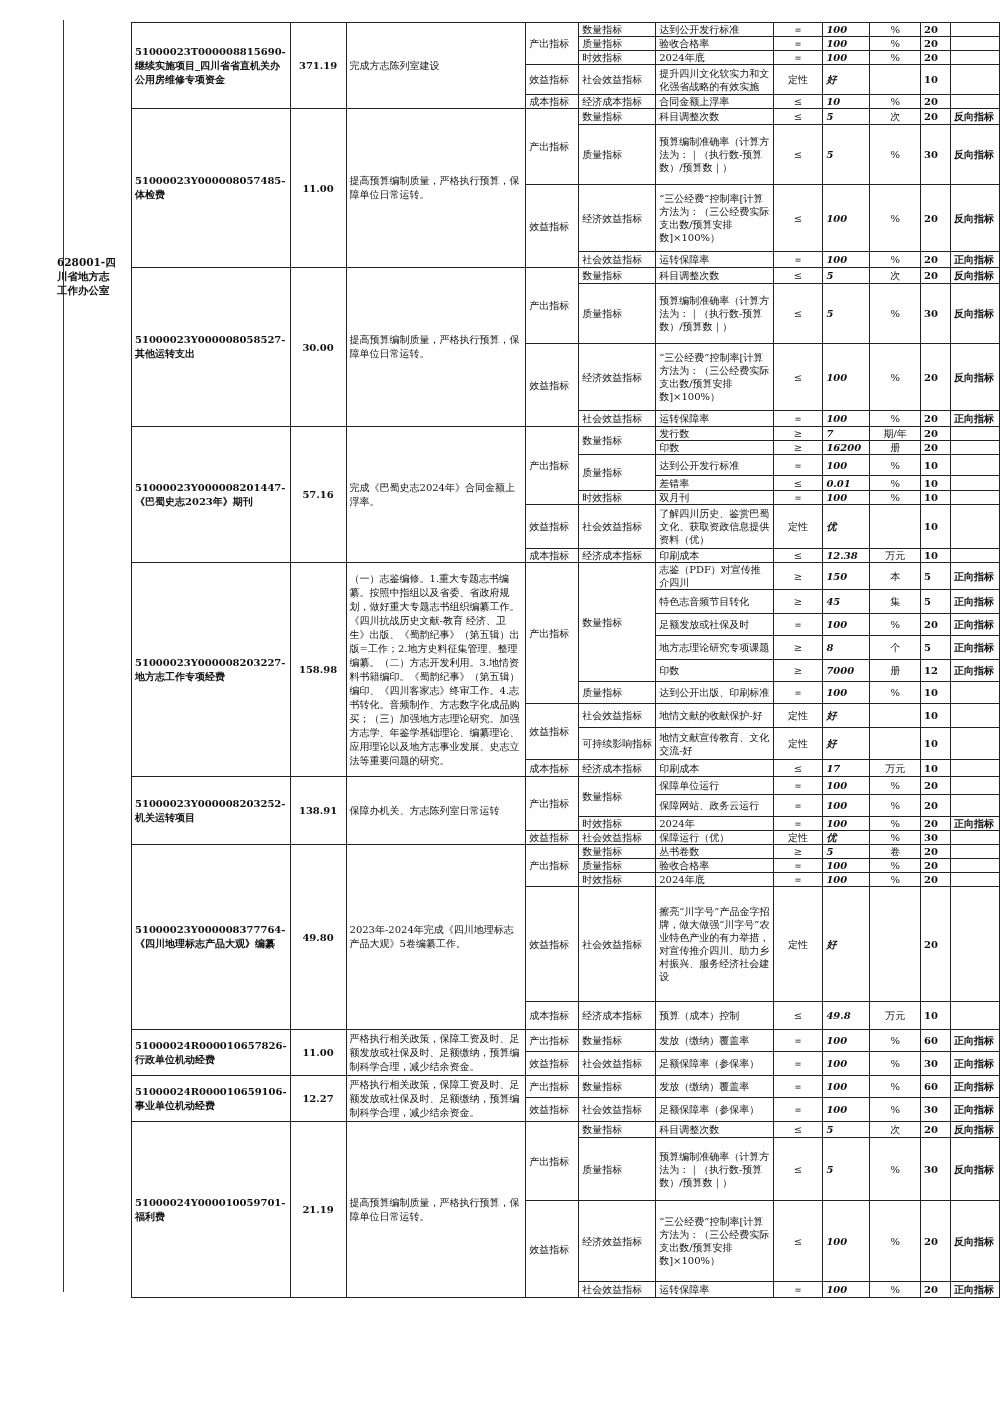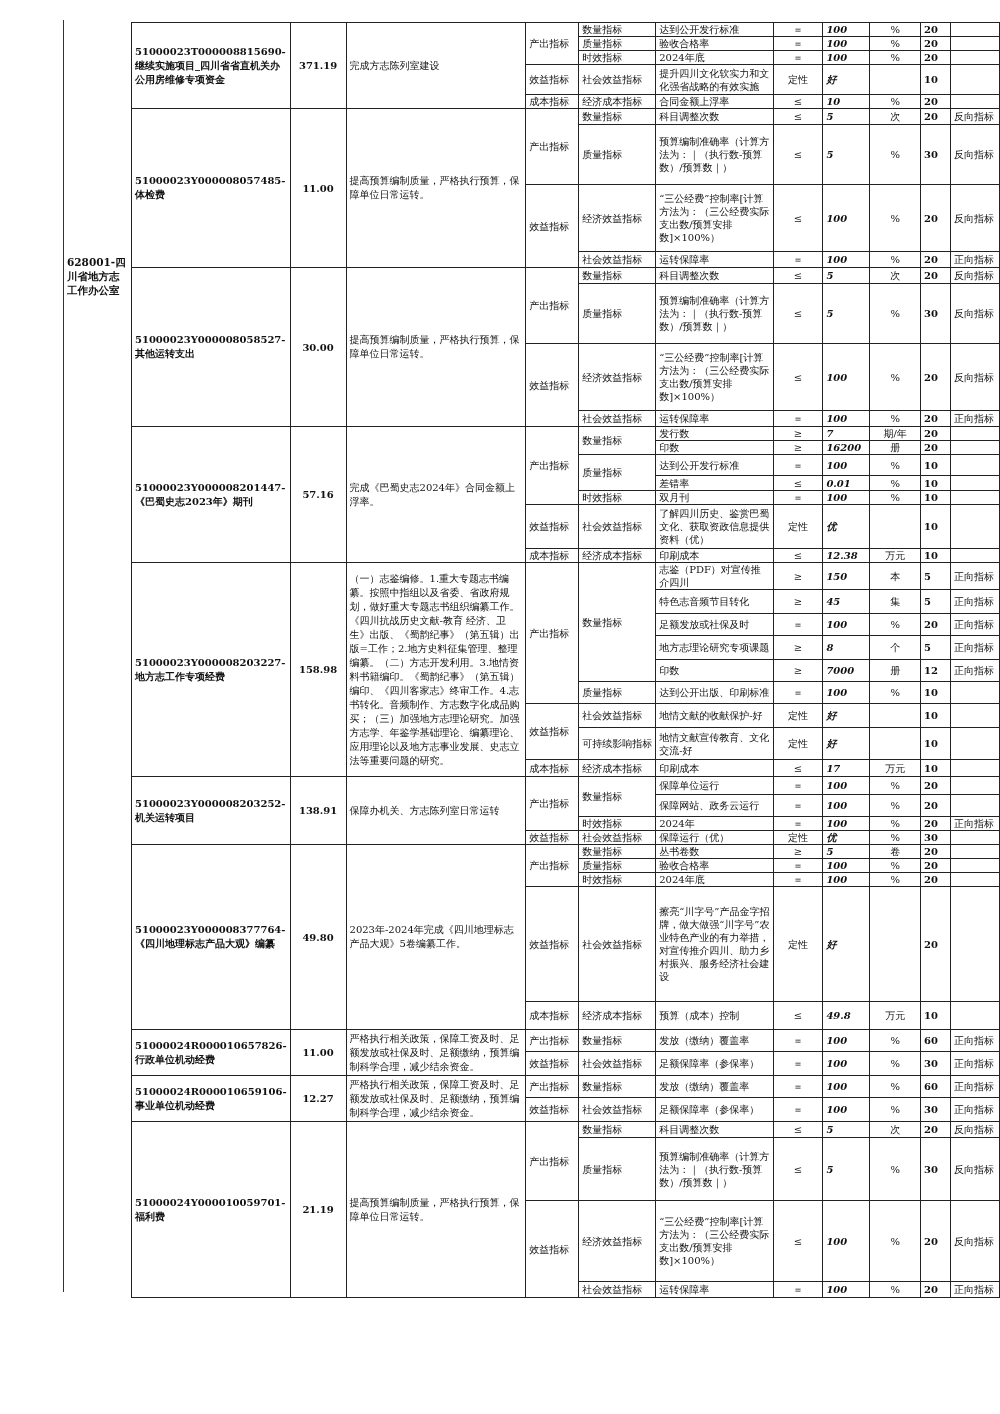--- a/index.html
+++ b/index.html
@@ -1,30 +1,30 @@
 <!DOCTYPE html>
 <html><head>
 <meta charset="utf-8">
 <style>
   html,body{margin:0;padding:0;background:#fff;}
   body{width:1000px;height:1414px;position:relative;overflow:hidden;font-family:"DejaVu Serif","Liberation Serif",serif;color:#111;}
   .page{position:absolute;left:0;top:0;width:1000px;height:1414px;}
   .leftline{position:absolute;left:63px;top:20px;width:1px;height:1272px;background:#333;}
-  .unit-label{position:absolute;left:67px;top:255px;width:62px;font-size:10.5px;line-height:14px;font-weight:bold;}
+  .unit-label{position:absolute;left:57px;top:255px;width:62px;font-size:10.5px;line-height:14px;font-weight:bold;}
   table.grid{position:absolute;left:131px;top:22px;border-collapse:collapse;table-layout:fixed;font-size:10px;line-height:13px;}
   table.grid td{border:1px solid #222;padding:0 3px;vertical-align:middle;overflow:hidden;}
   td.code{font-weight:bold;font-size:10px;line-height:14px;margin-top:36px;}
   td.amt{text-align:center;font-weight:bold;}
   td.goal{font-size:10px;line-height:14px;}
   td.l1,td.l2{white-space:nowrap;}
   td.op{text-align:center;}
   td.val{font-weight:bold;font-style:italic;}
   td.unit{text-align:center;}
   td.w{font-weight:bold;}
-  td.dir{white-space:nowrap;}
+  td.dir{white-space:nowrap;font-weight:bold;}
   td.ind{line-height:13px;}
 </style>
 </head>
 <body>
 
 <div class="page">
   <div class="leftline"></div>
   <div class="unit-label">628001-四川省地方志工作办公室</div>
 
   <table class="grid">

